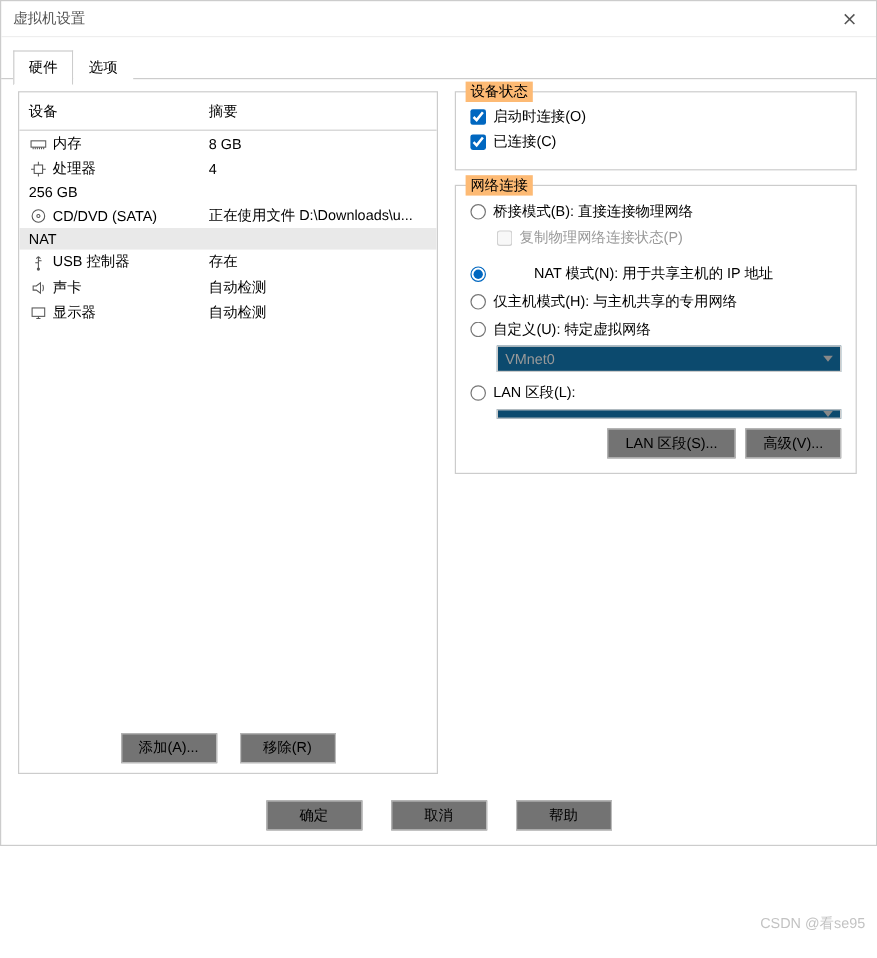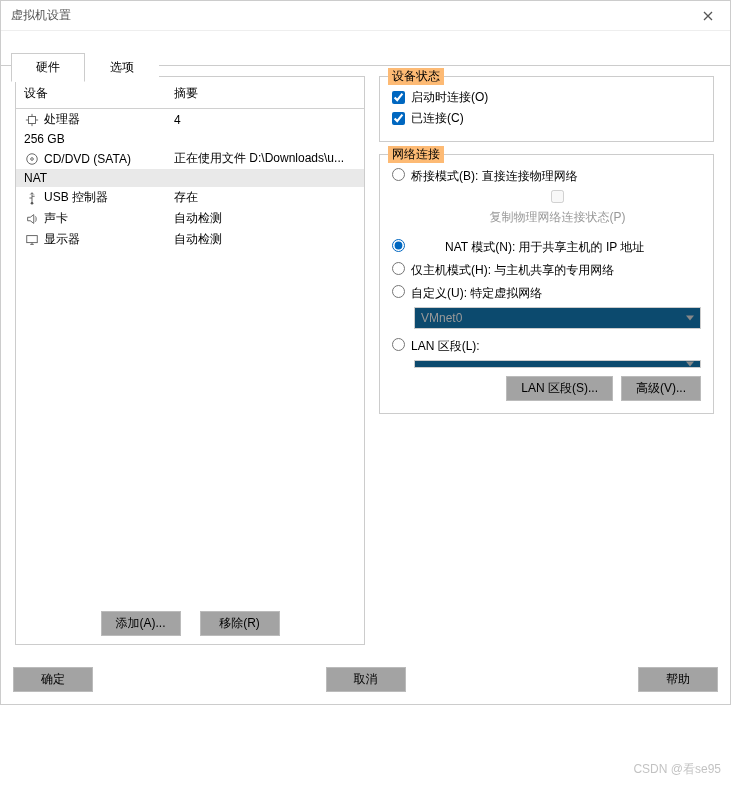--- a/index.html
+++ b/index.html
@@ -30,26 +30,26 @@
       display: flex; align-items: center; justify-content: center;
       color: #555; cursor: pointer;
     }
     .tabs {
       display: flex;
       padding: 5px 10px 0 10px;
       border-bottom: 1px solid #ccc;
       gap: 0;
     }
     .tab {
-      padding: 5px 24px;
+      padding: 5px 12px;
       border: 1px solid transparent;
       border-bottom: none;
       cursor: pointer;
       position: relative;
-      top: 17px;
+      top: 6px;
       background: #fff;
     }
     .tab.active {
       border-color: #ccc;
       background: #fff;
       border-bottom: 1px solid #fff;
     }
     .content {
       flex: 1;
       display: flex;
@@ -83,21 +83,21 @@
     .hw-row .c1 { flex: 0 0 150px; display: flex; align-items: center; gap: 4px; }
     .hw-row .c2 { flex: 1; white-space: nowrap; overflow: hidden; text-overflow: ellipsis; }
     .hw-icon { width: 16px; height: 16px; display: inline-flex; align-items: center; justify-content: center; color: #555; flex-shrink:0; }
     .left-btns {
       display: flex; justify-content: center; gap: 19px; padding-top: 8px;
     }
     .btn {
       min-width: 80px;
       padding: 3px 14px;
       border: 1px solid #bbb;
-      background: #a3a3a3;
+      background: #737373;
       cursor: pointer;
       text-align: center;
     }
     .right-panel {
       flex: 1;
       display: flex; flex-direction: column;
       gap: 12px;
       padding-right: 2px;
     }
     .groupbox {
@@ -105,22 +105,22 @@
       padding: 10px 12px 12px 12px;
       position: relative;
     }
     .groupbox .legend {
       position: absolute;
       top: -9px; left: 8px;
       background: #fdba74;
       padding: 0 4px;
     }
     .cb-row { display: flex; align-items: center; gap: 6px; padding: 2px 0; }
-    .cb-row.indent { padding-left: 22px; color: #999; flex-direction: column; }
-    .rb-row { display: flex; align-items: flex-start; gap: 6px; padding: 3px 0; }
+    .cb-row.indent { padding-left: 22px; color: #999; }
+    .rb-row { display: flex; align-items: center; gap: 6px; padding: 3px 0; }
     .disabled { color: #999; }
     input[type=checkbox], input[type=radio] { accent-color: #0067c0; }
     input[type=checkbox][disabled] { accent-color:#ccc; }
     .combo {
       width: calc(100% - 22px);
       margin-left: 22px;
       border: 1px solid #ccc;
       padding: 3px 20px 3px 6px;
       color: #999;
       background: #0c4a6e;
@@ -134,23 +134,23 @@
       width: 0; height: 0;
       border-left: 4px solid transparent;
       border-right: 4px solid transparent;
       border-top: 5px solid #888;
       transform: translateY(-50%);
     }
     .right-btns {
       display: flex; justify-content: flex-end; gap: 8px; padding-top: 2px;
     }
     .dialog-btns {
-      display: flex; justify-content: space-between;
+      display: flex; justify-content: center;
       padding: 12px;
-      gap: 12px;
+      gap: 24px;
     }
     .watermark {
       position: absolute;
       right: 10px; bottom: 20px;
       color: rgba(120,120,120,0.45);
       font-size: 12px;
       pointer-events: none;
     }
   </style>
 </head>
@@ -178,20 +178,32 @@
         <div class="hw-header">
           <div class="c1">设备</div>
           <div class="c2">摘要</div>
         </div>
         <div class="hw-divider"></div>
         <div class="hw-body" id="hw-body">
             <div class="hw-row">
               <div class="c1">
                 <span class="hw-icon">
                   <svg width="14" height="14" viewBox="0 0 16 16">
+                    <rect x="1" y="5" width="14" height="6" fill="none" stroke="#555"></rect>
+                    <path d="M3 11v2 M5 11v2 M7 11v2 M9 11v2 M11 11v2 M13 11v2" stroke="#555"></path>
+                  </svg>
+                </span>
+                <span>内存</span>
+              </div>
+              <div class="c2">8 GB</div>
+            </div>
+            <div class="hw-row">
+              <div class="c1">
+                <span class="hw-icon">
+                  <svg width="14" height="14" viewBox="0 0 16 16">
                     <rect x="4" y="4" width="8" height="8" fill="none" stroke="#555"></rect>
                     <path d="M8 1v3 M8 12v3 M1 8h3 M12 8h3" stroke="#555"></path>
                   </svg>
                 </span>
                 <span>处理器</span>
               </div>
               <div class="c2">4</div>
             </div>
             <div class="hw-row">
               <div class="c2">256 GB</div>

